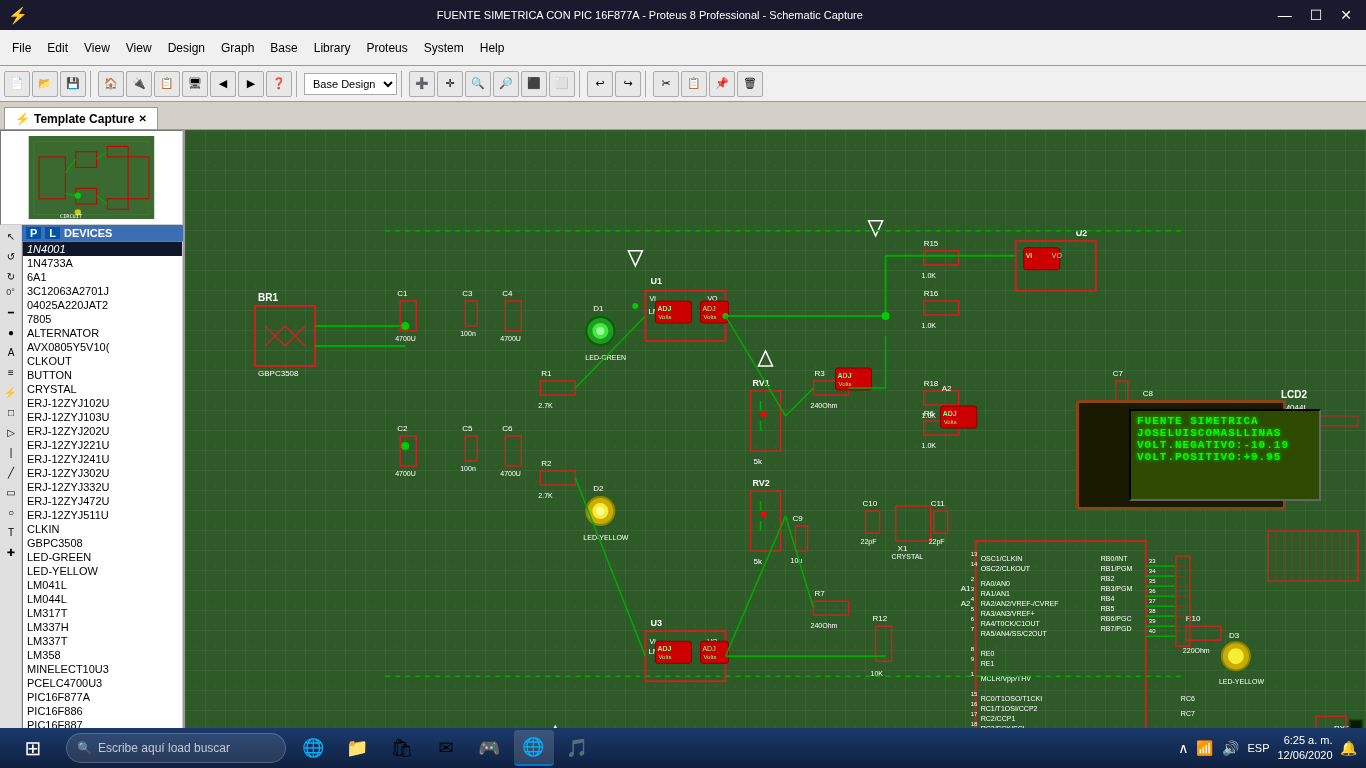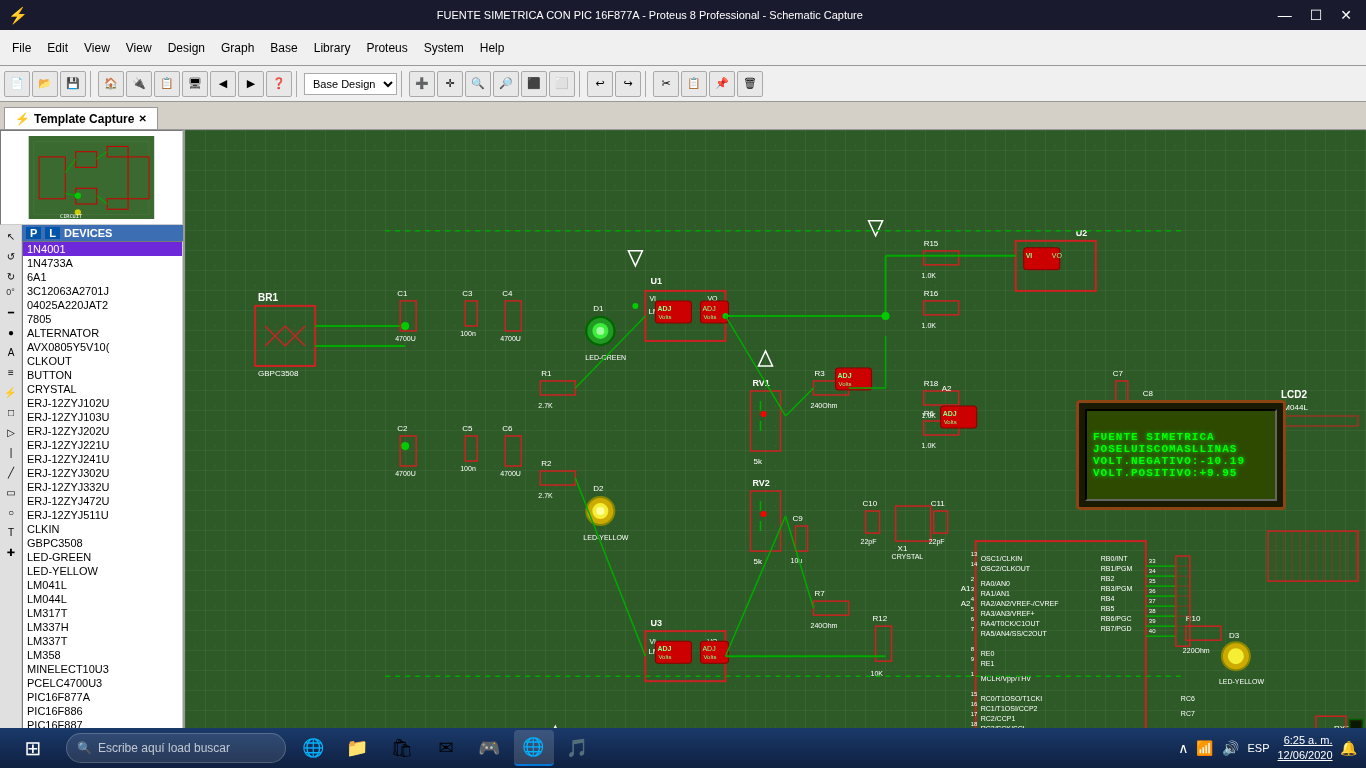--- a/index.html
+++ b/index.html
@@ -135,22 +135,23 @@
       border: 3px solid #8b4513;
       border-radius: 4px;
       padding: 6px;
     }
     .lcd-screen {
       background: #2d4a00;
       width: 100%; height: 100%;
       border: 2px inset #111;
       display: flex;
       flex-direction: column;
-      justify-content: center;
+      justify-content: flex-start;
       padding: 4px 6px;
+      margin-left: 44px;
     }
     .lcd-line {
       color: #00ff00;
       font-family: 'Courier New', monospace;
       font-size: 11px;
       font-weight: bold;
       letter-spacing: 1px;
       text-shadow: 0 0 4px #00ff00;
     }
 
@@ -189,21 +190,21 @@
       background: white;
       overflow-y: auto;
       border: 1px inset #ccc;
     }
     .device-item {
       padding: 1px 4px;
       font-size: 11px;
       cursor: pointer;
       white-space: nowrap;
     }
-    .device-item.selected { background: #6d28d9; color: white; }
+    .device-item.selected { background: #0f172a; color: white; font-style: italic; }
 
     
     #preview-thumb {
       width: 100%;
       height: 95px;
       background: white;
       border: 1px inset #ccc;
       display: flex; align-items: center; justify-content: center;
       overflow: hidden;
     }
@@ -295,21 +296,21 @@
     .taskbar-app.active { background: rgba(255,255,255,0.15); border-bottom: 2px solid #0078d7; }
     #taskbar-sys {
       margin-left: auto;
       display: flex;
       align-items: center;
       gap: 8px;
       color: white;
       font-size: 11px;
     }
     .sys-icon { font-size: 14px; cursor: pointer; }
-    #clock { text-align: right; font-size: 11px; line-height: 1.4; text-decoration: underline; }
+    #clock { text-align: right; font-size: 11px; line-height: 1.4; }
 
     
     #schematic-svg {
       position: absolute;
       top: 0; left: 0;
       width: 100%; height: 100%;
       pointer-events: none;
     }
   </style>
 </head>

